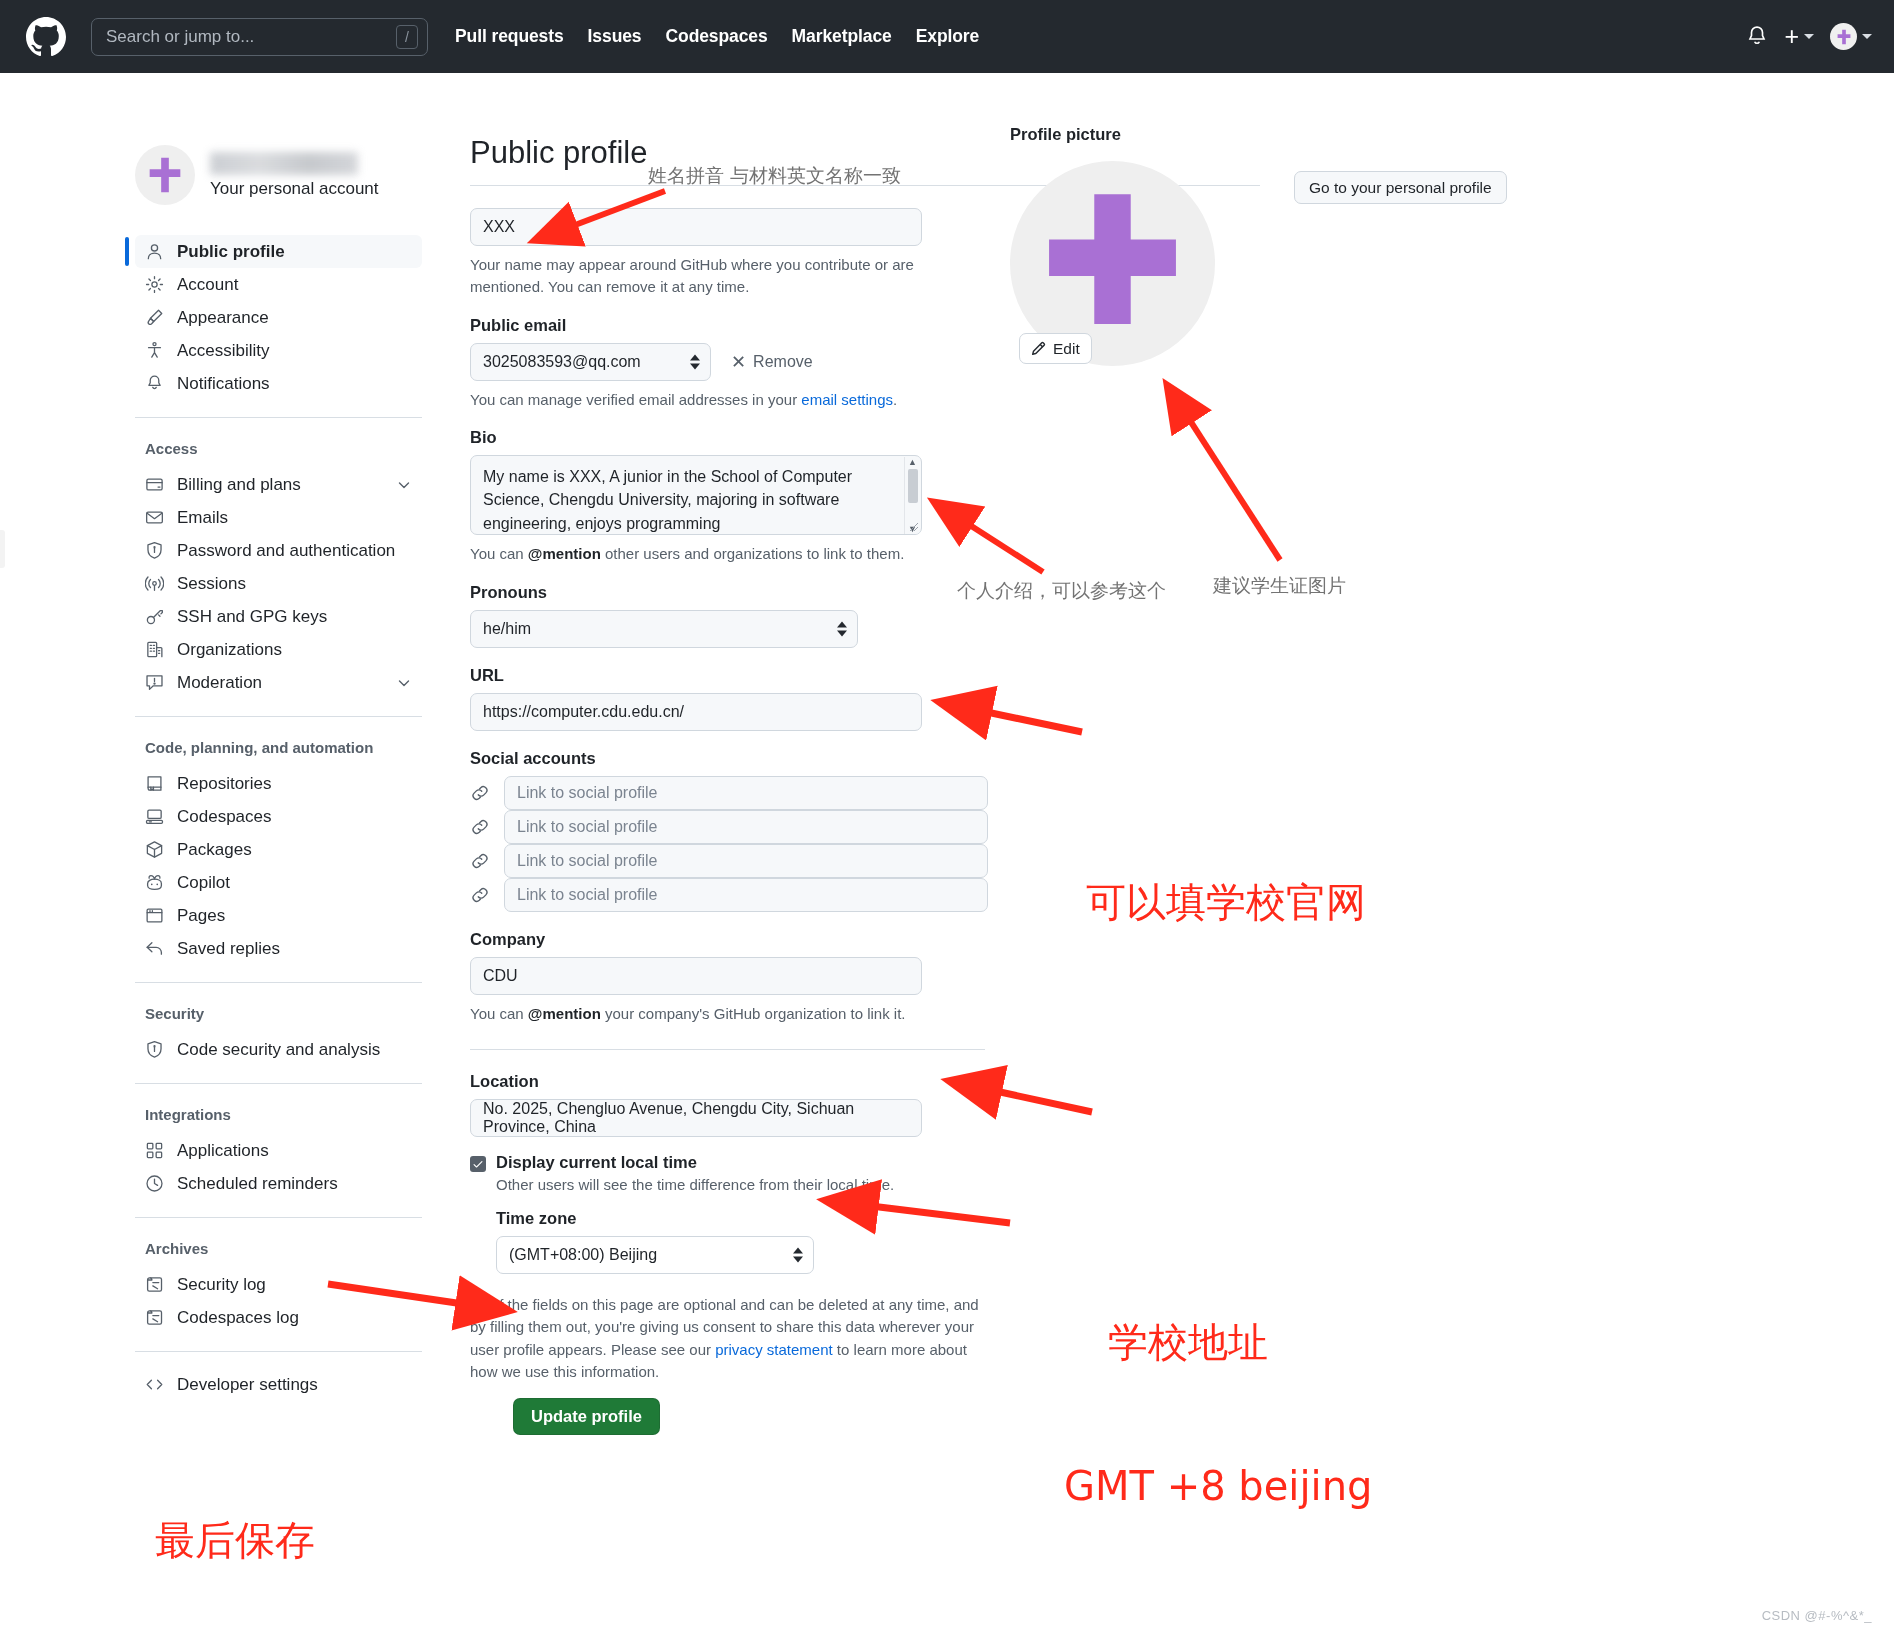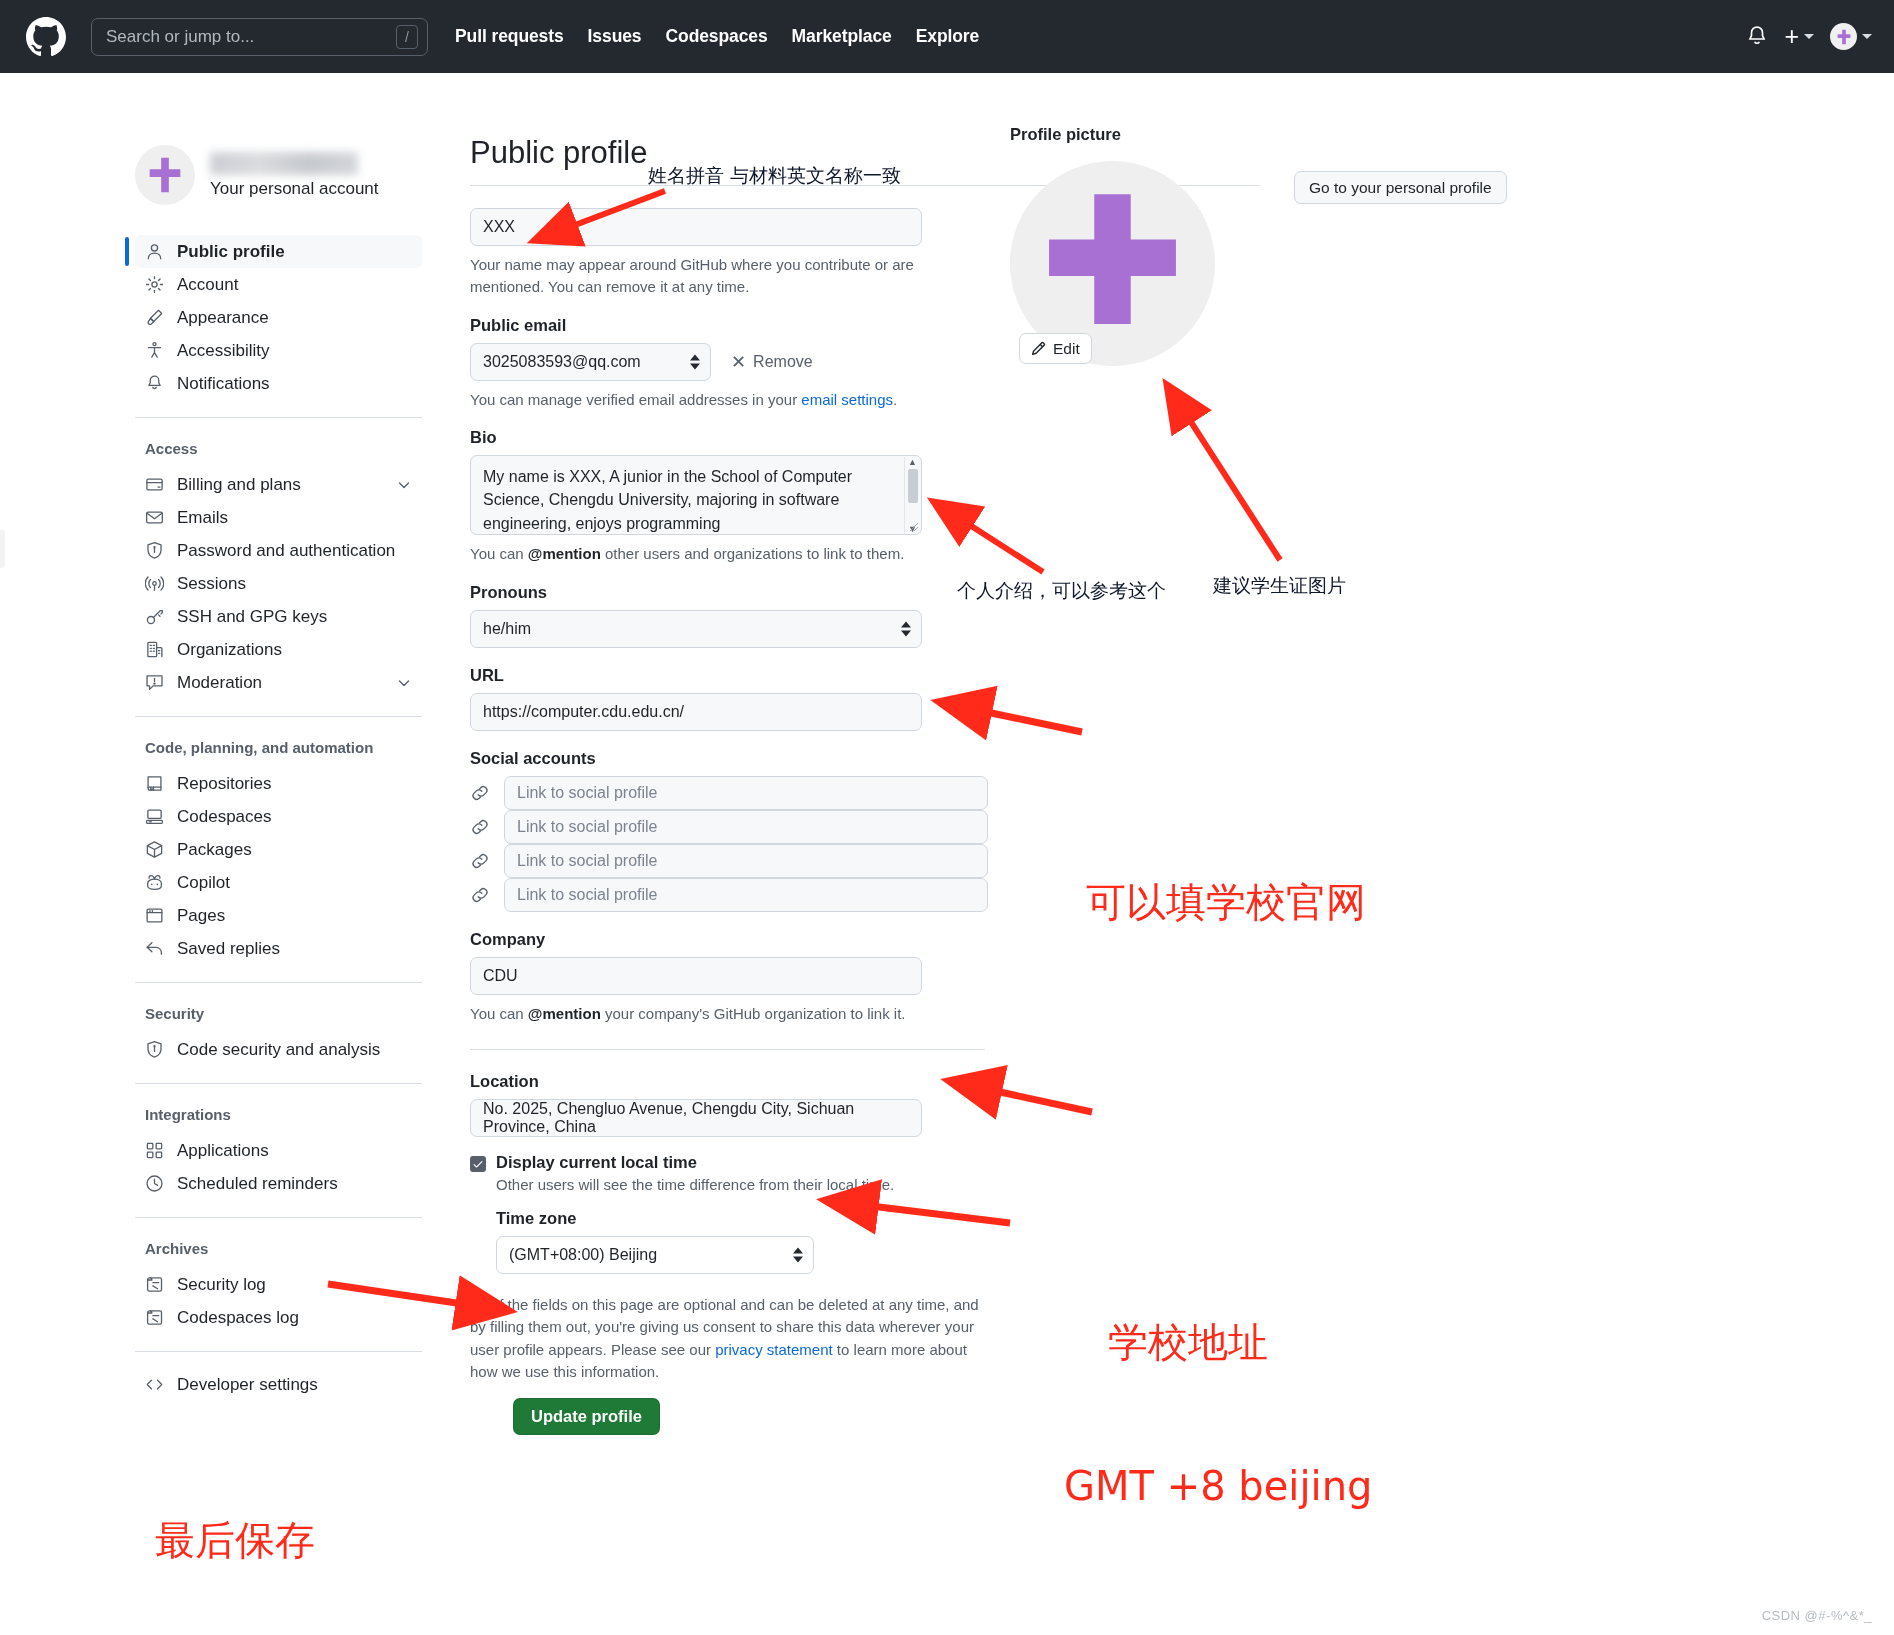--- a/index.html
+++ b/index.html
@@ -103,21 +103,21 @@
   .hint { font-size: 15px; color: #57606a; margin-top: 8px; line-height: 1.45; max-width: 478px; }
   .hint a { color: #0969da; text-decoration: none; }
   .hint b { color: #1f2328; }
 
   .select-wrap { position: relative; display: inline-flex; }
   .sel {
     width: 241px; height: 38px; background: #f6f8fa; border: 1px solid #d0d7de;
     border-radius: 7px; padding: 0 30px 0 12px; font-size: 16px;
     display: flex; align-items: center;
   }
-  .sel.wide { width: 452px; }
+  .sel.wide { width: 388px; }
   .sel.tz { width: 318px; background: #ffffff; }
   .ud-arrows {
     position: absolute; right: 11px; top: 50%; transform: translateY(-50%);
     display: flex; flex-direction: column; gap: 3px; align-items: center;
   }
   .ud-arrows i { display: block; width: 0; height: 0; border-left: 5px solid transparent; border-right: 5px solid transparent; }
   .ud-arrows i.up { border-bottom: 6px solid #24292f; }
   .ud-arrows i.dn { border-top: 6px solid #24292f; }
 
   .email-row { display: flex; align-items: center; gap: 20px; }
@@ -186,21 +186,21 @@
     background: #fff; border: 1px solid #d0d7de; border-radius: 7px;
     height: 31px; padding: 0 11px; display: inline-flex; align-items: center; gap: 7px;
     font-size: 15.5px; color: #1f2328;
   }
 
   
   .anno {
     position: absolute; color: #ff2a1a; font-weight: normal;
     font-family: "DejaVu Sans", "Liberation Sans", sans-serif; white-space: nowrap;
   }
-  .anno-sm { font-size: 19px; color: #0f172a; }
+  .anno-sm { font-size: 19px; color: #737373; }
   .anno-lg { font-size: 40px; }
   svg.arrow { position: absolute; overflow: visible; pointer-events: none; }
 
   .watermark {
     position: absolute; right: 22px; bottom: 12px;
     font-size: 13px; color: #b7bcc2; letter-spacing: .5px;
   }
   .left-edge {
     position: absolute; left: 0; top: 530px; width: 5px; height: 38px;
     background: #f3f3f3; border-radius: 0 3px 3px 0;

